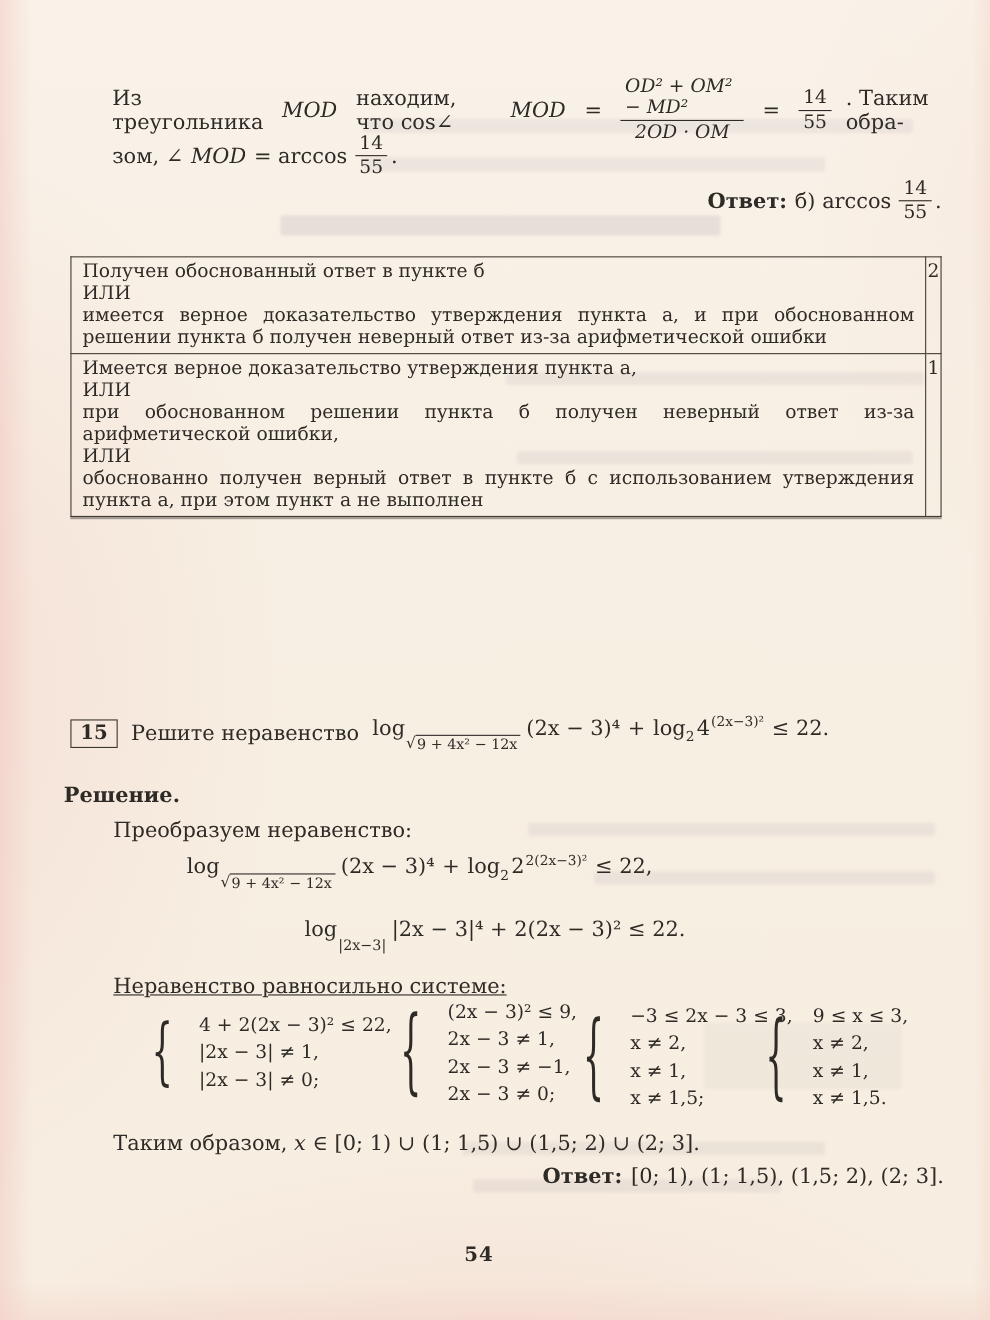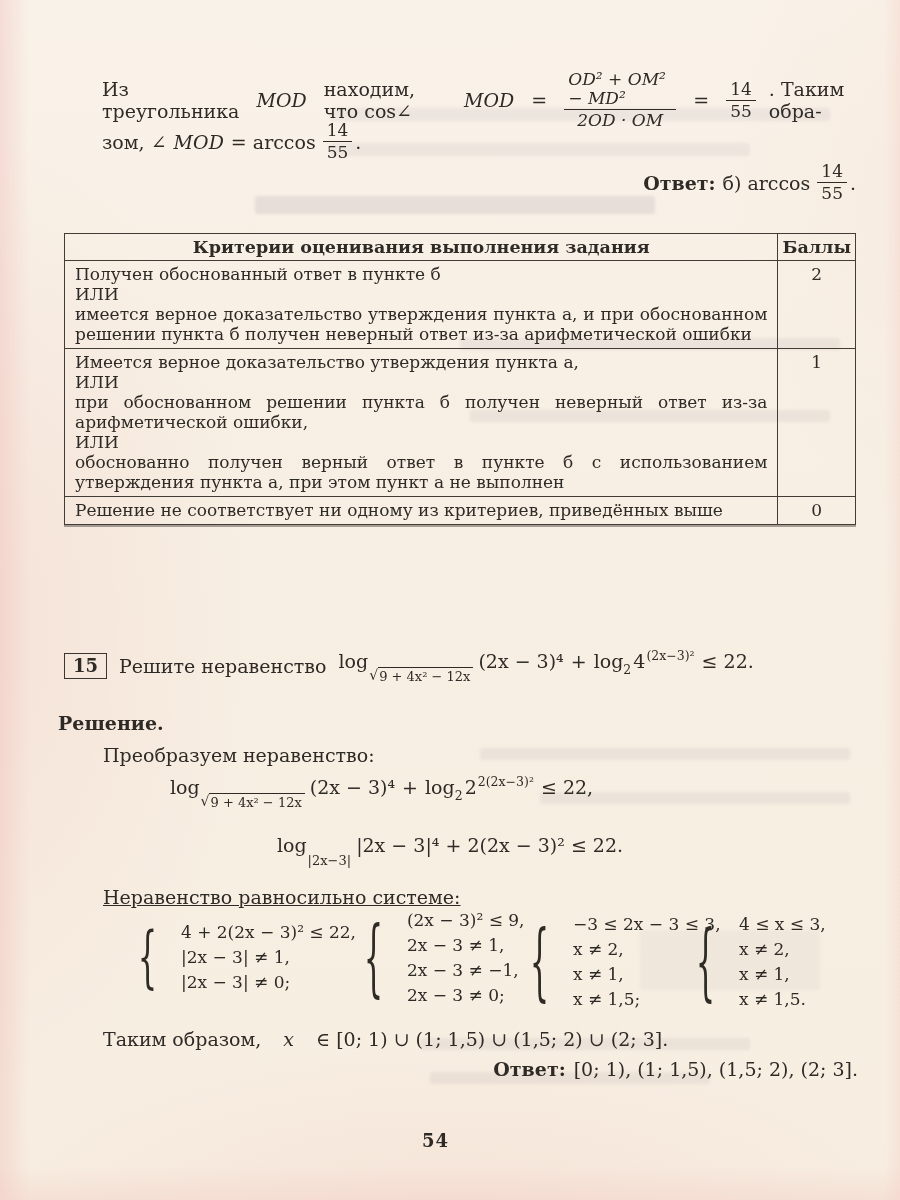--- a/index.html
+++ b/index.html
@@ -66,21 +66,21 @@
                 transform-origin:center; margin-right:5px; color:#2e2a26; }
   .sys .brace::before { content:"{"; }
   .sys.b3 .brace { transform:scale(.85,1.85); }
   .sys.b4 .brace { transform:scale(.85,2.35); }
   .sys .lines { white-space:pre-line; font-size:17px; line-height:25px; }
   .sys1 { left:136px; top:920px; }
   .sys2 { left:362px; top:908px; }
   .sys3 { left:528px; top:912px; }
   .sys4 { left:694px; top:912px; }
 
-  .conclusion { left:103px; top:1028px; display:flex; align-items:center; gap:22px; font-size:19px; }
+  .conclusion { left:103px; top:1028px; display:flex; align-items:center; gap:6px; font-size:19px; }
   .answer2 { right:42px; top:1058px; display:flex; align-items:center; gap:8px; font-size:19px; }
   .pagenum { left:0; top:1130px; width:871px; text-align:center; font-size:18px; font-weight:bold; letter-spacing:1px; }
 
   
   .bleed { position:absolute; background:rgba(120,110,125,.085); filter:blur(1.6px); border-radius:3px; }
   .bl1  { left:330px; top:108px; width:500px; height:13px; }
   .bl2  { left:330px; top:143px; width:420px; height:13px; }
   .bl3  { left:255px; top:196px; width:400px; height:18px; background:rgba(110,100,115,.13); }
   .bl4  { left:460px; top:338px; width:380px; height:12px; }
   .bl5  { left:470px; top:410px; width:360px; height:12px; }
@@ -147,42 +147,34 @@
   <span>б) arccos</span>
   <span class="frac">
     <span class="num">14</span>
     <span class="den">55</span>
   </span>
   <span class="tight">.</span>
 </div>
 
 <table class="abs crit">
   <tbody>
-      <tr>
-    <th class="c1">Критерии оценивания выполнения задания</th>
-    <th class="c2">Баллы</th>
-  </tr>
   <tr>
     <td class="txt">Получен обоснованный ответ в пункте б
 ИЛИ
 имеется верное доказательство утверждения пункта а, и при обоснованном решении пункта б получен неверный ответ из-за арифметической ошибки</td>
     <td class="pts">2</td>
   </tr>
   <tr>
     <td class="txt">Имеется верное доказательство утверждения пункта а,
 ИЛИ
 при обоснованном решении пункта б получен неверный ответ из-за арифметической ошибки,
 ИЛИ
 обоснованно получен верный ответ в пункте б с использованием утверждения пункта а, при этом пункт а не выполнен</td>
     <td class="pts">1</td>
   </tr>
-  <tr>
-    <td class="txt">Решение не соответствует ни одному из критериев, приведённых выше</td>
-    <td class="pts">0</td>
-  </tr>
 </tbody>
   </table>
 
 <div class="abs problem">
   <span class="pbox"><span>15</span></span>
   <span>Решите неравенство</span>
   <span class="mathline">
     <span>log</span><span class="logbase"><span class="rsign"></span><span class="rbar">9 + 4x² − 12x</span></span><span class="marg">(2x − 3)⁴</span><span class="mgap">+</span><span>log</span><sub class="lb2">2</sub><span>4</span><sup class="mexp">(2x−3)²</sup><span class="mgap">≤ 22.</span>
   </span>
 </div>
@@ -219,21 +211,21 @@
 </div>
 <div class="abs sys b4 sys3">
   <span class="brace"></span>
   <span class="lines">−3 ≤ 2x − 3 ≤ 3,
 x ≠ 2,
 x ≠ 1,
 x ≠ 1,5;</span>
 </div>
 <div class="abs sys b4 sys4">
   <span class="brace"></span>
-  <span class="lines">4 ≤ x ≤ 3,
+  <span class="lines">9 ≤ x ≤ 3,
 x ≠ 2,
 x ≠ 1,
 x ≠ 1,5.</span>
 </div>
 
 <div class="abs conclusion">
   <span>Таким образом,</span>
   <span class="it">x</span>
   <span>∈ [0; 1) ∪ (1; 1,5) ∪ (1,5; 2) ∪ (2; 3].</span>
 </div>

